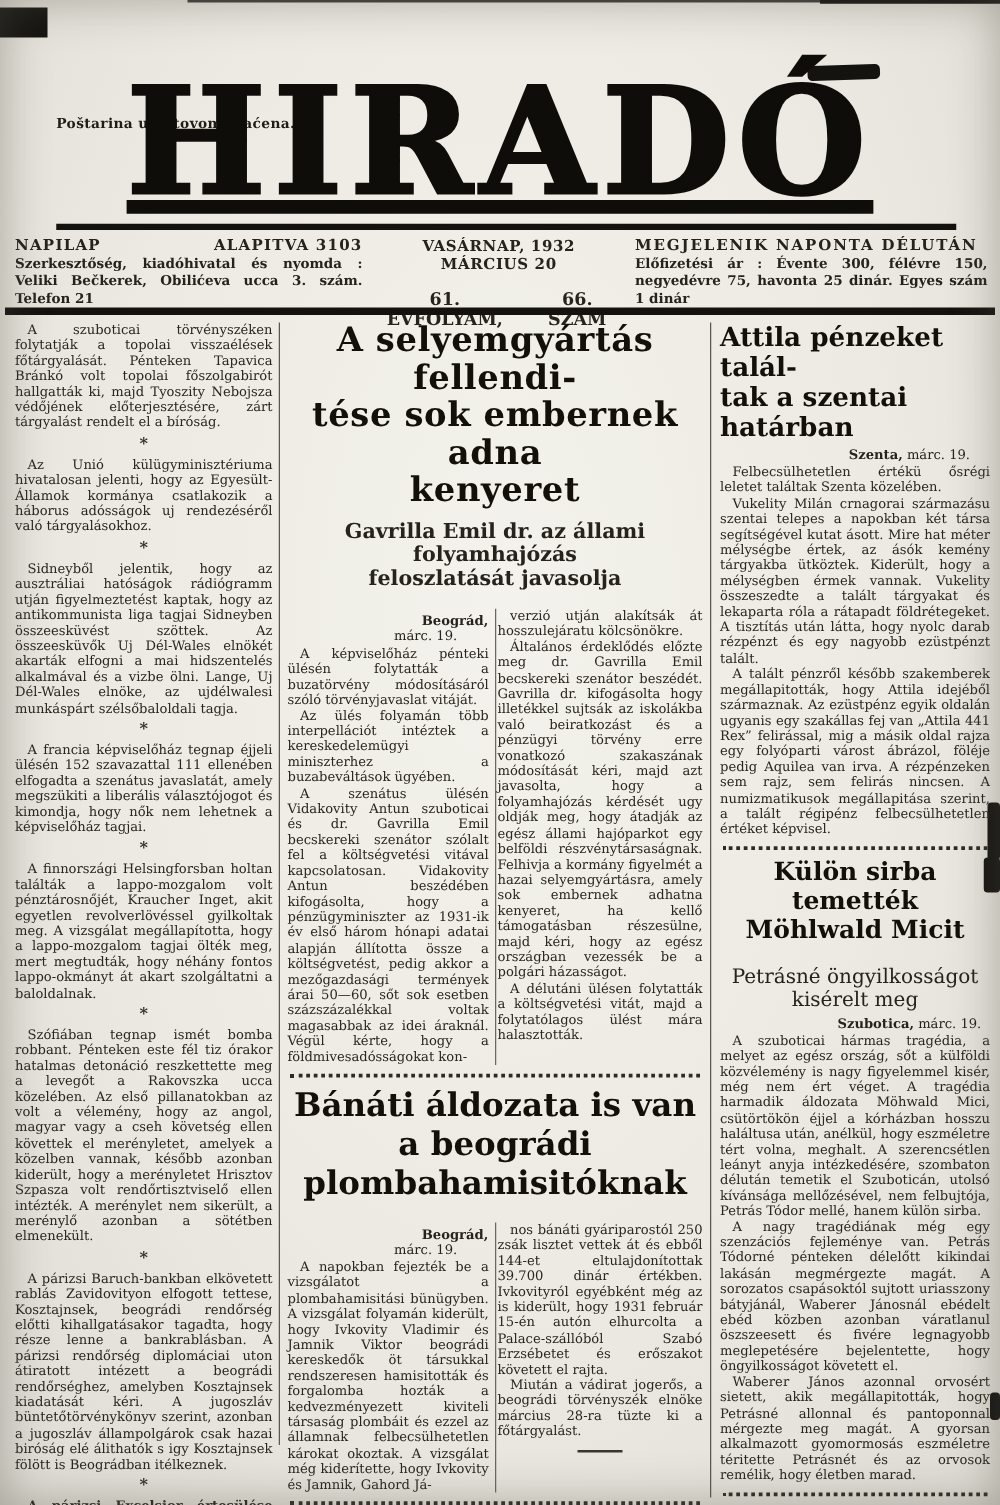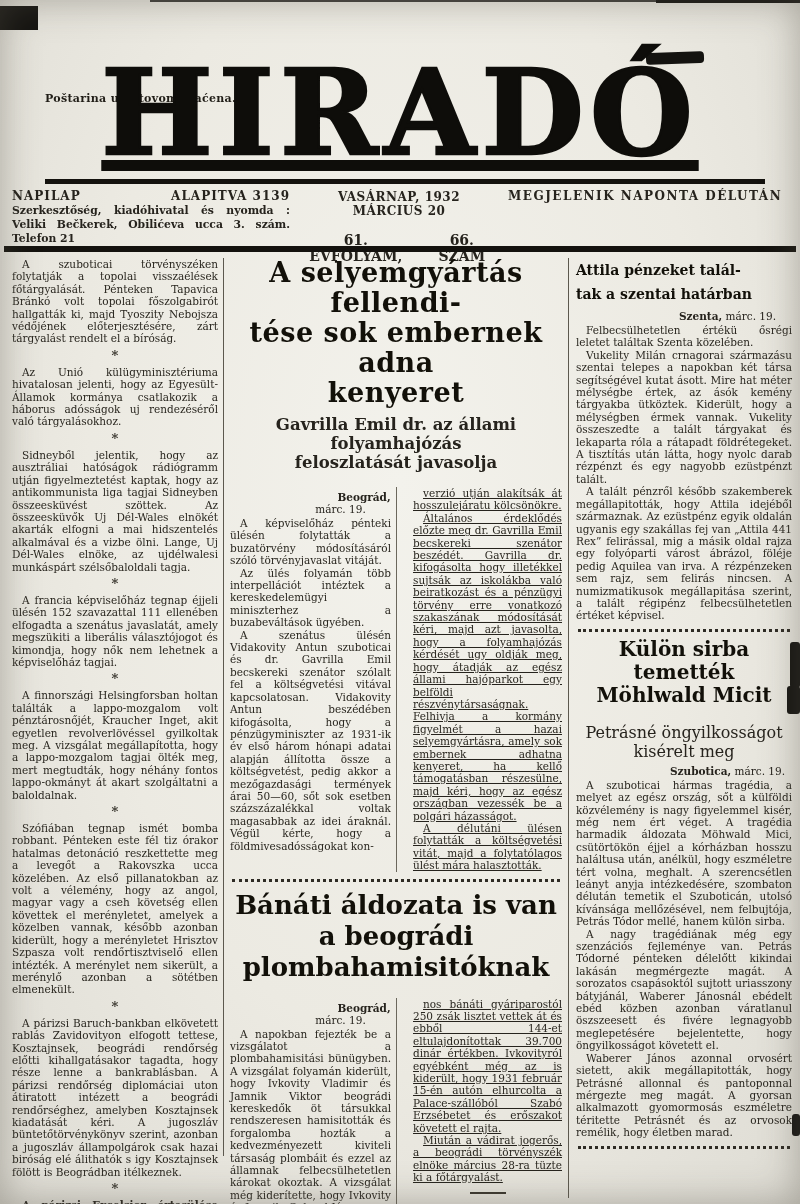--- a/index.html
+++ b/index.html
@@ -54,31 +54,31 @@
 
   p.body { font-size:10.5px; line-height:12.4px; text-align:justify; text-indent:10px; color:#29261f; }
   p.bold { font-weight:bold; }
   .sep { text-align:center; font-size:13px; font-weight:bold; line-height:15px; margin:3px 0; color:#35322a; }
 
   .headline { font-weight:bold; text-align:center; white-space:pre-line; color:#121009; }
   .hl-1 { font-size:27px; line-height:30px; letter-spacing:.5px; }
   .hl-2 { font-size:26px; line-height:31px; margin-top:8px; }
   .hl-3 { font-family:"DejaVu Sans", sans-serif; font-size:22.5px; line-height:27px; margin-top:8px; letter-spacing:.2px; -webkit-text-stroke:.6px #121009; }
   .sub-1 { font-weight:bold; text-align:center; font-size:16.5px; line-height:19px; margin:7px 0 6px; white-space:pre-line; }
-  .hl-r1 { font-size:14px; line-height:24px; text-align:left; }
+  .hl-r1 { font-size:21px; line-height:24px; text-align:left; }
   .hl-r2 { font-size:20px; line-height:23px; margin-top:6px; }
   .sub-r2 { font-weight:normal; text-align:center; font-size:16px; line-height:19px; margin-top:16px; white-space:pre-line; }
 
   .dateline { font-size:10.5px; text-align:center; padding-left:60px; margin:4px 0 2px; }
   .dateline .city { font-weight:bold;padding-left:47px; }
   .col-right .dateline { padding-left:40px; }
 
   .body2col { display:flex; margin-top:15px;justify-content:center; }
   .body2col .c1 { width:50%; padding-right:5px; }
-  .body2col .c2 { width:50%; padding-left:16px; border-left:1px solid #6b675c;text-decoration:underline; }
+  .body2col .c2 { width:50%; padding-left:1px; border-left:1px solid #6b675c; }
 
   .dotted { border-top:3px dotted #2e2b24; margin:7px 2px 6px; }
   .end-rule { width:36px; border-top:2px solid #3a362e; margin:8px auto 6px; }
 </style>
 </head>
 <body>
 
 <div class="page">
 
   <div class="artifact a-tl"></div>
@@ -90,33 +90,34 @@
   <div class="artifact a-r3"></div>
 
   <div class="stamp">Poštarina u gotovom plaćena.</div>
   <h1 class="masthead">HIRADÓ</h1>
   <div class="rule-top"></div>
 
   <div class="infobar">
     <div class="info-left">
       <div class="info-row1">
         <span>NAPILAP</span>
-        <span>ALAPITVA 3139</span>
+        <span>ALAPITVA 3103</span>
       </div>
       <div class="info-sub">Szerkesztőség, kiadóhivatal és nyomda :  Veliki Bečkerek,  Obilićeva  ucca  3.  szám.  Telefon  21</div>
     </div>
     <div class="info-center">
       <div class="info-date">VASÁRNAP, 1932 MÁRCIUS 20</div>
       <div class="info-vol">
         <span>61. ÉVFOLYAM,</span>
         <span>66. SZÁM</span>
       </div>
     </div>
     <div class="info-right">
       <div class="info-appears">MEGJELENIK NAPONTA DÉLUTÁN</div>
+      <div class="info-sub">Előfizetési ár : Évente 300, félévre 150, negyedévre 75, havonta 25 dinár.  Egyes  szám  1  dinár</div>
     </div>
   </div>
   <div class="rule-bottom"></div>
 
   <div class="content">
     <div class="vsep vsep1"></div>
     <div class="vsep vsep2"></div>
 
     <div class="col col-left">
       <p class="body">A szuboticai törvényszéken folytatják a topolai visszaélések főtárgyalását. Pénteken Tapavica Bránkó volt topolai főszolgabirót hallgatták ki, majd Tyoszity Nebojsza védőjének előterjesztésére, zárt tárgyalást rendelt el a bíróság.</p>

